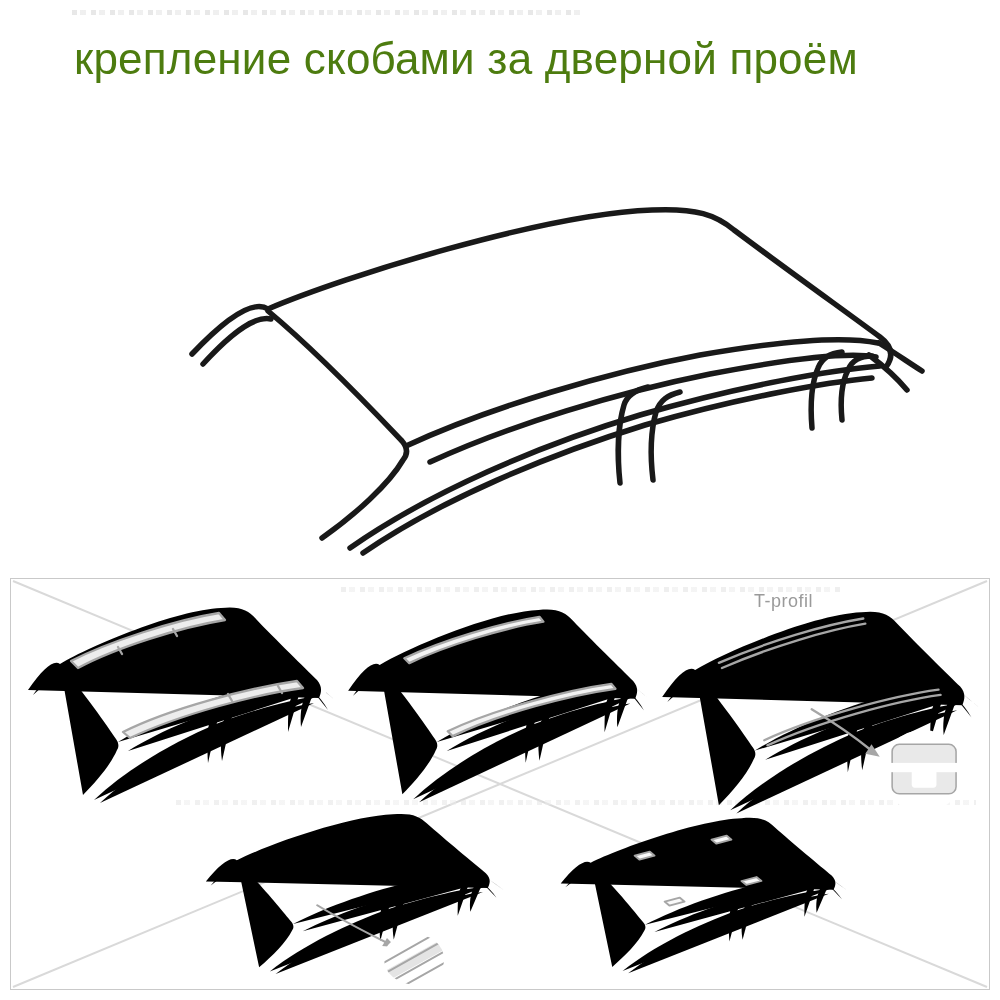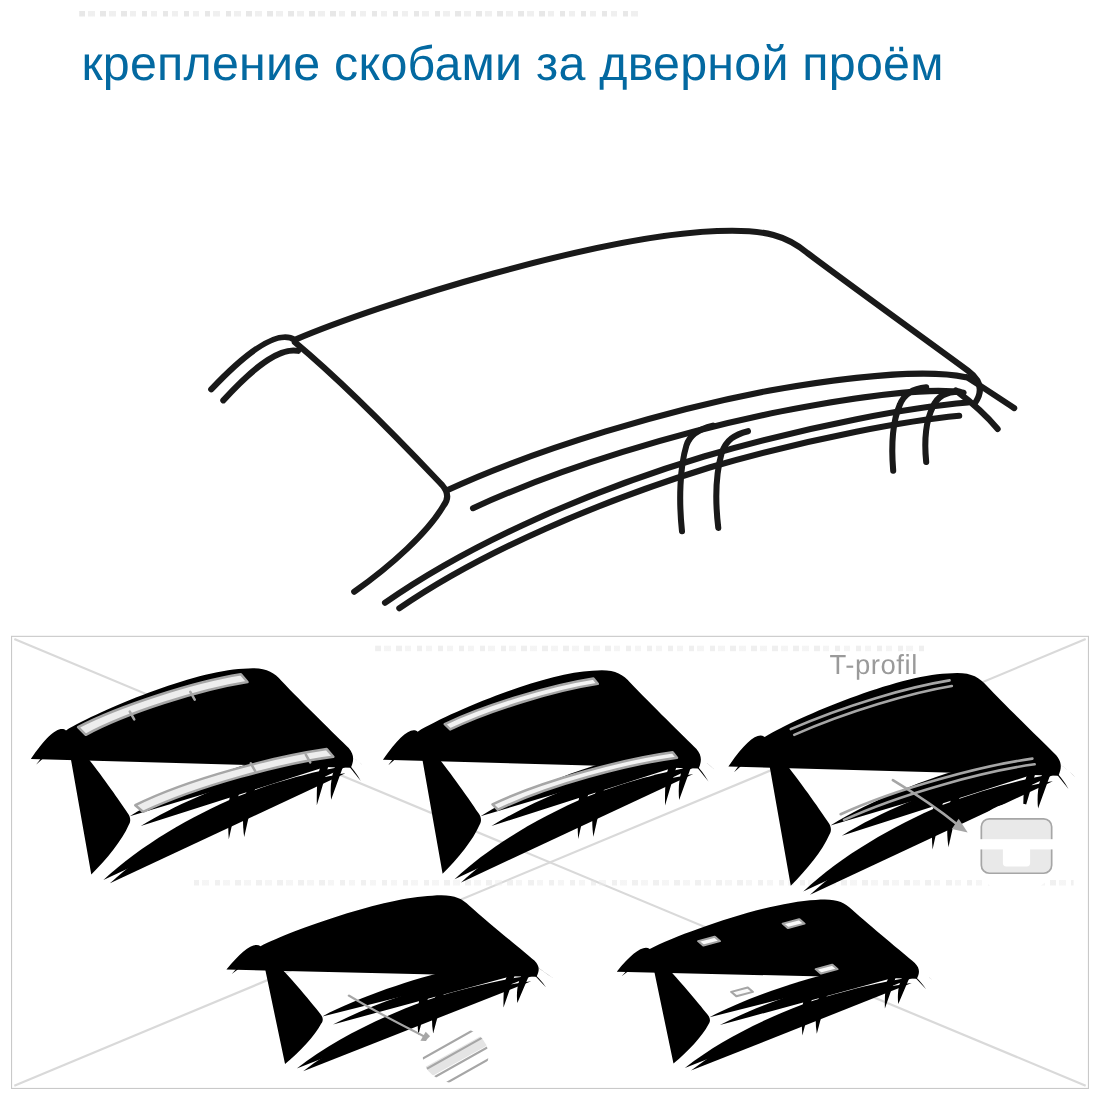--- a/index.html
+++ b/index.html
@@ -3,32 +3,32 @@
 <meta charset="utf-8">
 <style>
   html,body{margin:0;padding:0;background:#ffffff;}
   .page{position:relative;width:1000px;height:1000px;background:#ffffff;overflow:hidden;
         font-family:"Liberation Sans", sans-serif;}
   
   .noise{position:absolute;height:5px;opacity:.8;
          background:repeating-linear-gradient(90deg,#e2e2e2 0 5px,transparent 5px 8px,#ececec 8px 14px,transparent 14px 19px);}
   .noise.top-strip{left:72px;top:10px;width:512px;}
   
-  .heading{position:absolute;left:74px;top:30px;color:#0369a1;font-size:44px;line-height:58px;
+  .heading{position:absolute;left:74px;top:30px;color:#4d7c0f;font-size:44px;line-height:58px;
            letter-spacing:.2px;white-space:nowrap;}
   
   .main-art{position:absolute;left:170px;top:195px;}
   .main-art path{fill:none;stroke:#191919;stroke-width:5.5;stroke-linecap:round;stroke-linejoin:round;}
   
   .panel{position:absolute;left:10px;top:578px;width:978px;height:410px;background:#ffffff;
          border:1px solid #c9c9c9;overflow:hidden;}
   .panel .diag{position:absolute;left:0;top:0;}
   .noise.row1{left:330px;top:8px;width:500px;opacity:.55;}
   .noise.row2{left:165px;top:221px;width:800px;opacity:.5;}
-  .tprofil{position:absolute;left:743px;top:12px;color:#9a9a9a;font-size:25px;letter-spacing:.5px;}
+  .tprofil{position:absolute;left:743px;top:12px;color:#9a9a9a;font-size:18px;letter-spacing:.5px;}
   .car{position:absolute;}
   .car svg{display:block;}
   .sketch path, .sketch line{fill:none;stroke:#a6a6a6;stroke-width:2.3;stroke-linecap:round;stroke-linejoin:round;}
   .sketch .fillbar{fill:#ededed;}
   .sketch .fillbar2{fill:#f3f3f3;}
   .sketch .det-circle{fill:#ffffff;}
   .sketch .arrowhead{fill:#a6a6a6;stroke:none;}
   .sketch .tblock{fill:#e9e9e9;}
   .sketch .tslot{fill:#ffffff;stroke:none;}
   .sketch .band{stroke:#e4e4e4;stroke-width:12;}

